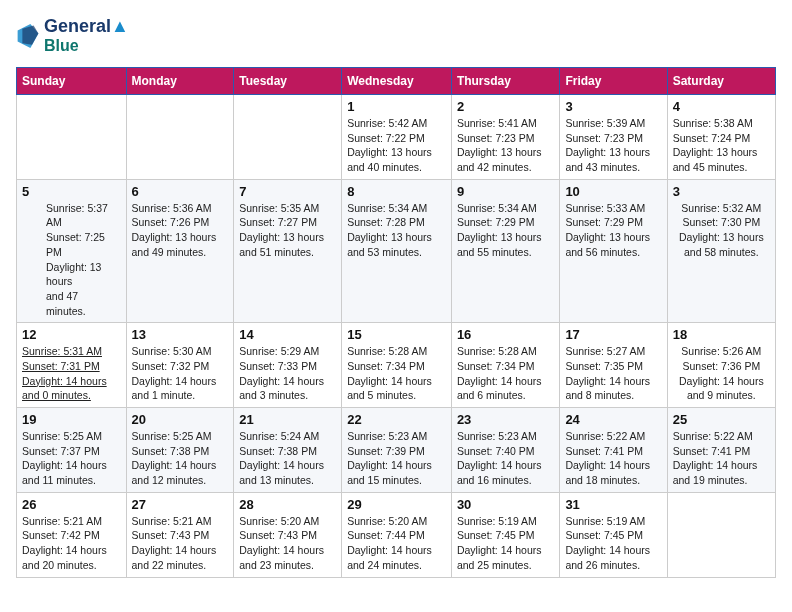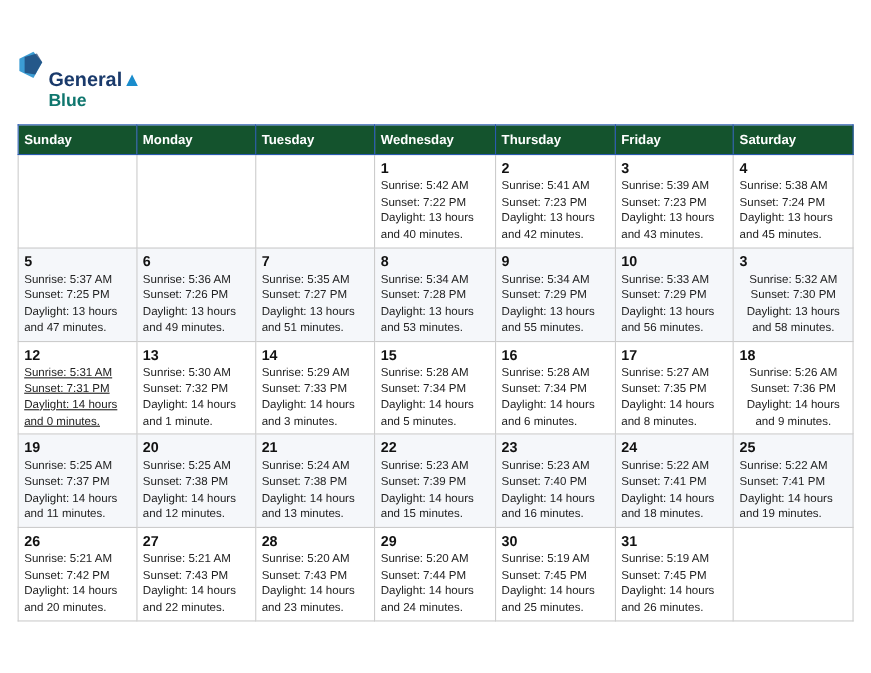--- a/index.html
+++ b/index.html
@@ -36,21 +36,21 @@
     .title-location {
       font-size: 16px;
       color: #444;
     }
     .calendar {
       width: 100%;
       border-collapse: collapse;
       font-size: 11px;
     }
     .calendar thead th {
-      background-color: #14532d;
+      background-color: #be185d;
       color: #fff;
       text-align: left;
       padding: 6px 5px;
       font-size: 12px;
       border: 1px solid #2a5aaf;
     }
     .calendar tbody td {
       border: 1px solid #ccc;
       vertical-align: top;
       padding: 4px 5px;
@@ -79,21 +79,21 @@
 </head>
 <body>
 
 <div class="header">
   <div class="logo">
     <svg class="logo-icon" viewBox="0 0 30 34" xmlns="http://www.w3.org/2000/svg">
       <polygon points="2,10 18,2 28,14 18,32 2,24" fill="#1a8ccc" opacity="0.85"></polygon>
       <polygon points="8,8 22,4 28,14 20,28 8,26" fill="#1a3a6b" opacity="0.7"></polygon>
     </svg>
     <div>
-      <div style="font-size:18px;font-weight:bold;color:#1a3a6b;margin-top:46px;">General<span style="color:#1a8ccc;">▲</span></div>
+      <div style="font-size:18px;font-weight:bold;color:#1a3a6b;">General<span style="color:#1a8ccc;">▲</span></div>
       <div style="font-size:16px;font-weight:bold;color:#0f766e;">Blue</div>
     </div>
   </div>
   <div class="title-block">
     <div class="title-month"></div>
     <div class="title-location"></div>
   </div>
 </div>
 
 <table class="calendar">
@@ -138,21 +138,21 @@
           <div class="day-number">4</div>
           <div class="day-info" style="white-space: pre-line;">Sunrise: 5:38 AM
 Sunset: 7:24 PM
 Daylight: 13 hours
 and 45 minutes.</div>
         </td>
       </tr>
       <tr>
         <td>
           <div class="day-number">5</div>
-          <div class="day-info" style="white-space: pre-line;">Sunrise: 5:37 AM
+          <div class="day-info" style="white-space: pre-line; margin-left: 24px;">Sunrise: 5:37 AM
 Sunset: 7:25 PM
 Daylight: 13 hours
 and 47 minutes.</div>
         </td>
         <td>
           <div class="day-number">6</div>
           <div class="day-info" style="white-space: pre-line;">Sunrise: 5:36 AM
 Sunset: 7:26 PM
 Daylight: 13 hours
 and 49 minutes.</div>

